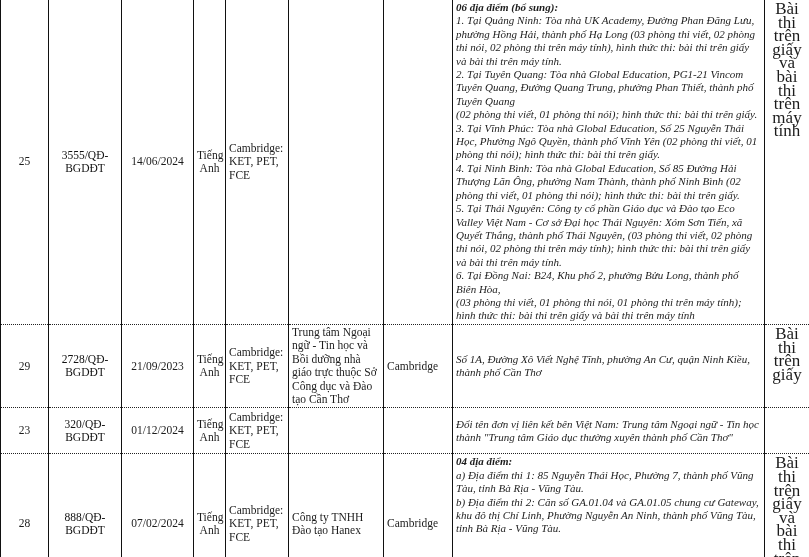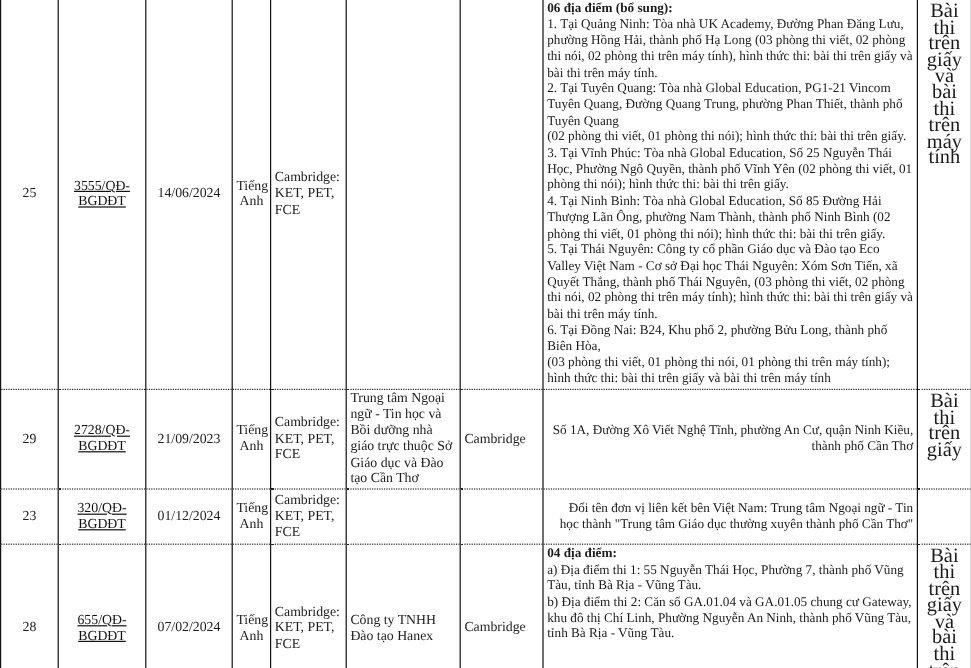--- a/index.html
+++ b/index.html
@@ -21,27 +21,27 @@
   .c-stt{width:48px;}
   .c-dec{width:73px;}
   .c-date{width:72px;}
   .c-lang{width:32px;}
   .c-exam{width:63px;}
   .c-org{width:95px;}
   .c-partner{width:69px;}
   .c-details{width:312px;}
   .c-format{width:45px;}
   td.center{text-align:center;}
-  td.details-cell{vertical-align:middle;text-align:right;}
+  td.details-cell{vertical-align:middle;}
   td.details-top{vertical-align:top;}
   td.format-cell{vertical-align:top;text-align:center;font-size:17px;line-height:13.6px;padding-top:2px;}
-  .dec-link{color:#111;text-decoration:underline;cursor:pointer;}
+  .dec-link{color:#111;cursor:pointer;}
   .details-heading{font-weight:bold;white-space:pre-wrap;}
   .details-body{white-space:pre-wrap;}
-  td.details-cell,td.details-top{font-size:11px;line-height:13.4px;}
+  td.details-cell,td.details-top{font-size:11px;line-height:13.4px;font-style:italic;}
   tr.r25 td{height:321px;}
   tr.r26 td{height:74px;}
   tr.r27 td{height:42px;}
   tr.r28 td{height:71px;}
   tr.r29 td{height:42px;}
 </style>
 </head>
 <body>
 
 <table class="doc-table">
@@ -79,21 +79,21 @@
       </td>
       <td class="format-cell"><span>Bài thi trên giấy và bài thi trên máy tính</span></td>
     </tr>
 
     <tr class="r26">
       <td class="center"><span>29</span></td>
       <td class="center"><span class="dec-link">2728/QĐ-BGDĐT</span></td>
       <td class="center"><span>21/09/2023</span></td>
       <td class="center"><span>Tiếng Anh</span></td>
       <td><span>Cambridge: KET, PET, FCE</span></td>
-      <td><span>Trung tâm Ngoại ngữ - Tin học và Bồi dưỡng nhà giáo trực thuộc Sở Giáo dục và Đào tạo Cần Thơ</span></td>
+      <td><span>Trung tâm Ngoại ngữ - Tin học và Bồi dưỡng nhà giáo trực thuộc Sở Công dục và Đào tạo Cần Thơ</span></td>
       <td><span>Cambridge</span></td>
       <td class="details-cell">
         <div class="details-heading"></div>
         <div class="details-body">Số 1A, Đường Xô Viết Nghệ Tĩnh, phường An Cư, quận Ninh Kiều, thành phố Cần Thơ</div>
       </td>
       <td class="format-cell"><span>Bài thi trên giấy</span></td>
     </tr>
 
     <tr class="r27">
       <td class="center"><span>23</span></td>
@@ -105,29 +105,29 @@
       <td><span></span></td>
       <td class="details-cell">
         <div class="details-heading"></div>
         <div class="details-body">Đổi tên đơn vị liên kết bên Việt Nam: Trung tâm Ngoại ngữ - Tin học thành "Trung tâm Giáo dục thường xuyên thành phố Cần Thơ"</div>
       </td>
       <td class="format-cell"><span></span></td>
     </tr>
 
     <tr class="r28">
       <td class="center"><span>28</span></td>
-      <td class="center"><span class="dec-link">655/QĐ-BGDĐT</span></td>
+      <td class="center"><span class="dec-link">888/QĐ-BGDĐT</span></td>
       <td class="center"><span>07/02/2024</span></td>
       <td class="center"><span>Tiếng Anh</span></td>
       <td><span>Cambridge: KET, PET, FCE</span></td>
       <td><span>Công ty TNHH Đào tạo Hanex</span></td>
       <td><span>Cambridge</span></td>
       <td class="details-top">
         <div class="details-heading">04 địa điểm:</div>
-        <div class="details-body">a) Địa điểm thi 1: 55 Nguyễn Thái Học, Phường 7, thành phố Vũng Tàu, tỉnh Bà Rịa - Vũng Tàu.
+        <div class="details-body">a) Địa điểm thi 1: 85 Nguyễn Thái Học, Phường 7, thành phố Vũng Tàu, tỉnh Bà Rịa - Vũng Tàu.
 b) Địa điểm thi 2: Căn số GA.01.04 và GA.01.05 chung cư Gateway, khu đô thị Chí Linh, Phường Nguyễn An Ninh, thành phố Vũng Tàu, tỉnh Bà Rịa - Vũng Tàu.</div>
       </td>
       <td class="format-cell"><span>Bài thi trên giấy và bài thi trên máy tính</span></td>
     </tr>
 
     <tr class="r29">
       <td class="center"></td>
       <td class="center"></td>
       <td class="center"></td>
       <td class="center"></td>

